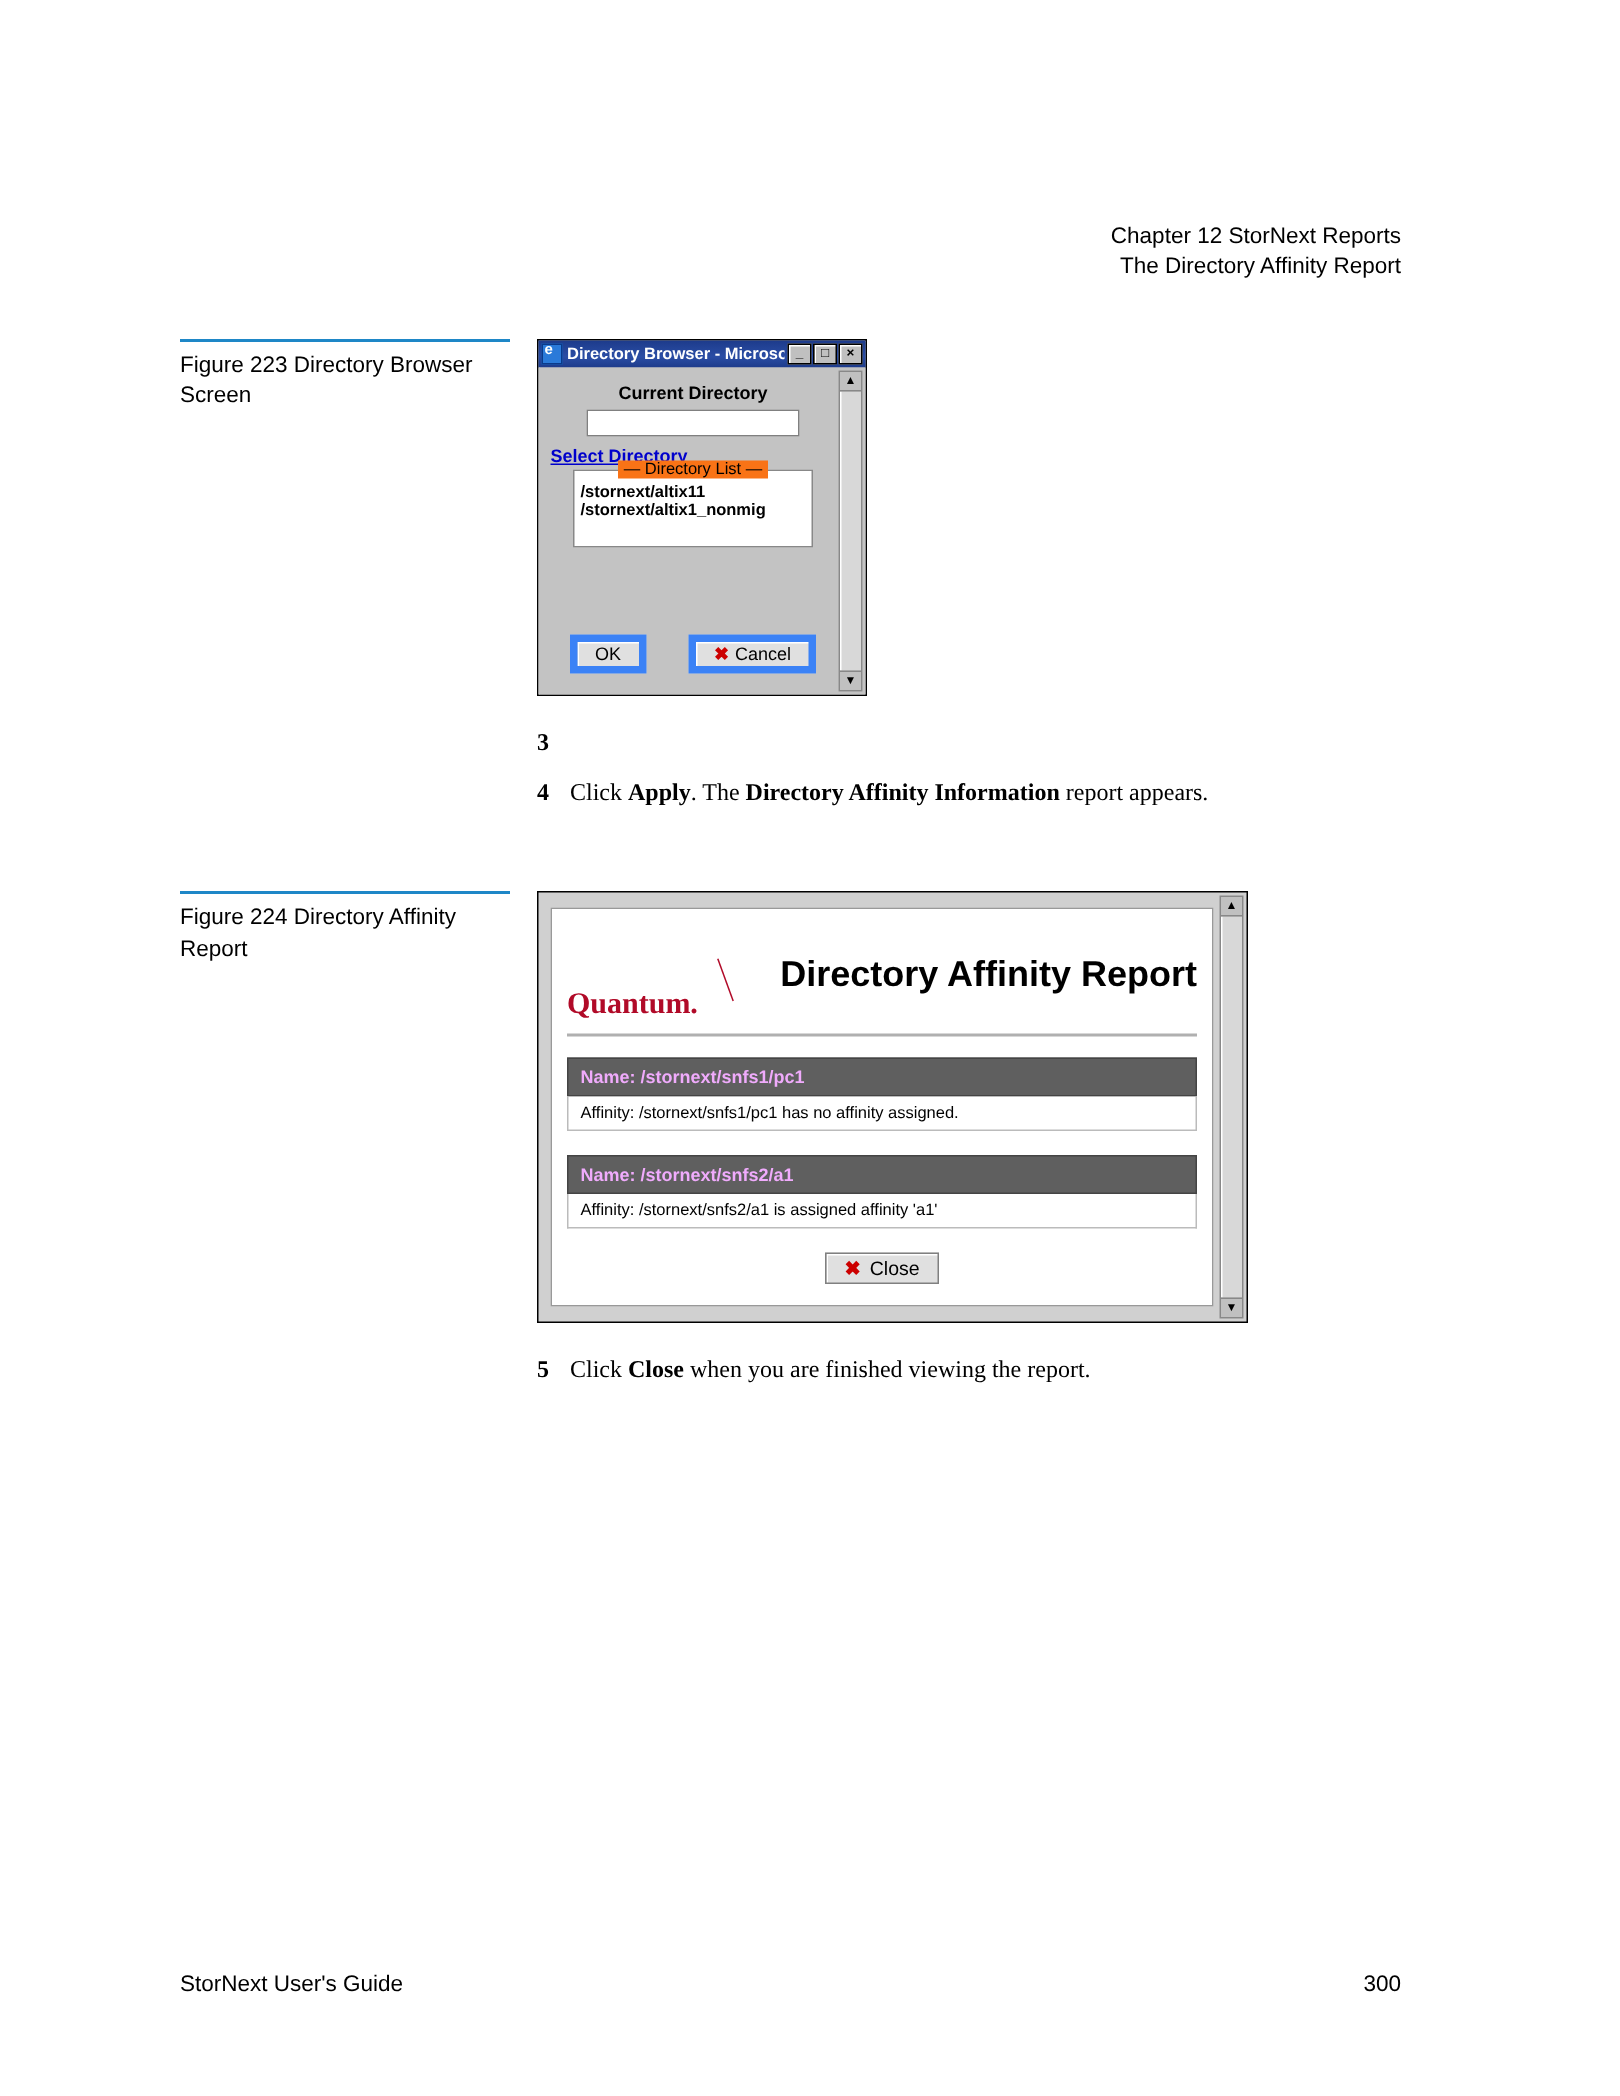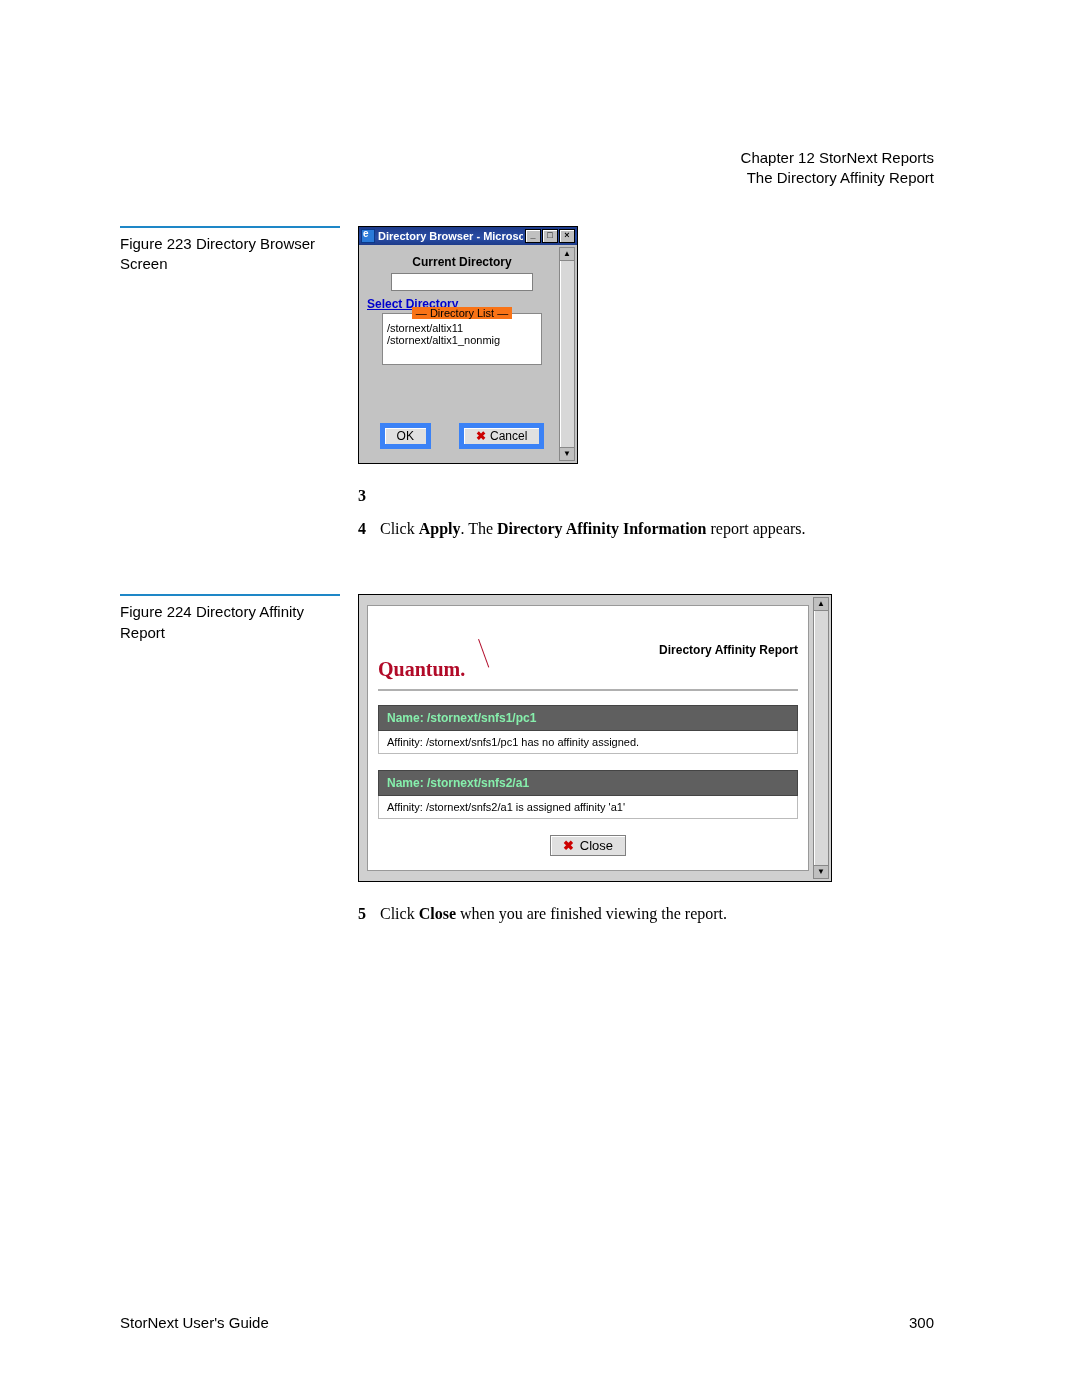--- a/index.html
+++ b/index.html
@@ -145,21 +145,21 @@
   .db-fieldset-title{
     position:relative;
     top:-11px;
     background:#f97316;
     display:table;
     margin:0 auto -8px auto;
     padding:0 4px;
     font-size:11px;
     text-align:center;
   }
-  .db-list-item{ color:#000; }
+  .db-list-item{ color:#000;font-weight:bold; }
   .db-btn-row{
     display:flex;
     justify-content:center;
     gap:28px;
     margin-top:58px;
     margin-bottom:6px;
   }
   .db-btn{
     background:#e0e0e0;
     border:5px solid #3b82f6;
@@ -234,27 +234,27 @@
     content:"";
     position:absolute;
     left:0; top:0;
     width:30px; height:0;
     border-top:1px solid #b10a28;
     transform: rotate(70deg);
     transform-origin: left top;
   }
   .rep-title{
     font-weight:bold;
-    font-size:12px;
+    font-size:24px;
     color:#000;
     margin-left:auto;
   }
   .rep-namebar{
     background:#5f5f5f;
-    color:#86efac;
+    color:#f0abfc;
     font-weight:bold;
     font-size:12px;
     padding:5px 8px;
     border:1px solid #444;
   }
   .rep-detail{
     background:#fff;
     color:#000;
     font-size:11px;
     padding:5px 8px;

